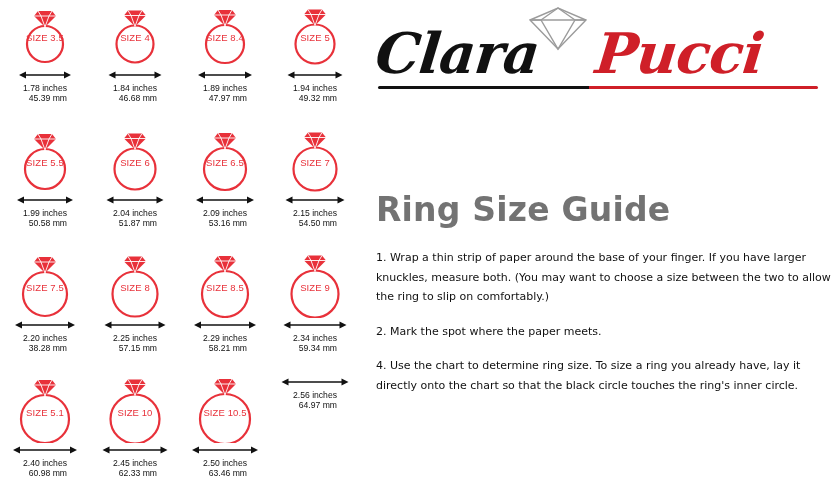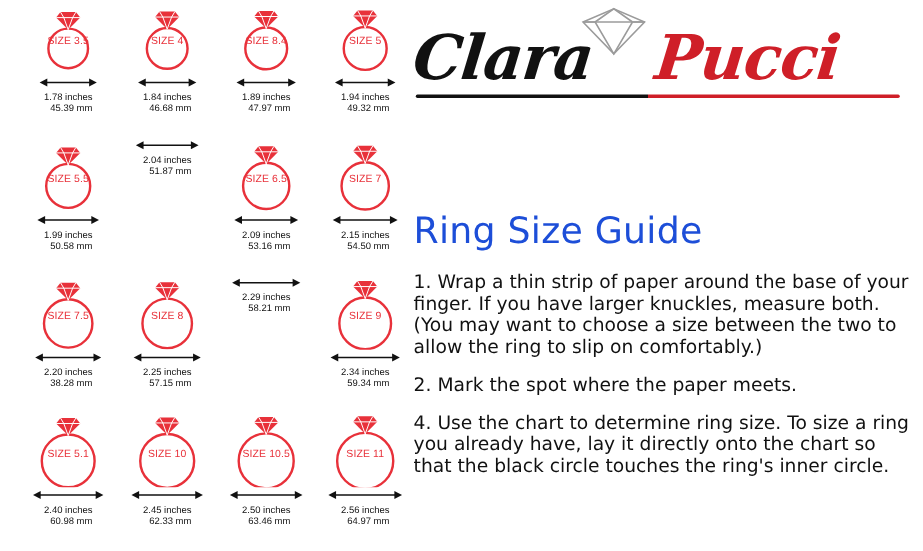--- a/index.html
+++ b/index.html
@@ -26,21 +26,21 @@
     position: absolute;
     left: 0;
     top: 0;
     width: 362px;
     height: 501px;
     display: grid;
     grid-template-columns: repeat(4, 90px);
     grid-template-rows: repeat(4, 125px);
     column-gap: 0px;
     row-gap: 0px;
-    padding-left: 17px;
+    padding-left: 0;
   }
   .ring-cell {
     position: relative;
     width: 90px;
     height: 125px;
     display: flex;
     flex-direction: column;
     align-items: center;
   }
   .ring-figure {
@@ -129,33 +129,33 @@
     width: 440px;
     height: 3px;
     background: linear-gradient(to right, #111 0%, #111 48%, #cf1f28 48%, #cf1f28 100%);
     border-radius: 2px;
   }
   .guide-title {
     position: absolute;
     left: 8px;
     top: 190px;
     font-size: 33px;
-    font-weight: normal;
-    color: #1d4ed8;
+    font-weight: bold;
+    color: #737373;
     letter-spacing: 0.2px;
     font-family: "DejaVu Sans", sans-serif;
   }
   .steps {
     position: absolute;
     left: 8px;
     top: 248px;
     width: 455px;
   }
   .step {
-    font-size: 17px;
+    font-size: 11px;
     line-height: 19.5px;
     color: #111;
     margin-bottom: 15px;
     font-family: "DejaVu Sans", sans-serif;
   }
 </style>
 </head>
 <body>
 
 <div class="page">
@@ -290,20 +290,34 @@
               <polygon points="8,7 15,3.4 15,10.6" stroke="none"></polygon>
               <polygon points="64,7 57,3.4 57,10.6" stroke="none"></polygon>
             </g>
           </svg></div>
         <div class="meas">
           <div>1.99 inches</div>
           <div>50.58 mm</div>
         </div>
       </div>
       <div class="ring-cell">
+        <div class="ring-figure">
+          <svg width="72" height="66" viewBox="0 0 72 66">
+            <circle cx="36" cy="42" r="20.5" fill="none" stroke="#e8313a" stroke-width="2.2"></circle>
+            <g fill="#e8313a">
+              <polygon points="25,11.5 29,6.5 43,6.5 47,11.5 36,22.5"></polygon>
+            </g>
+            <g stroke="#ffffff" stroke-width="0.9" fill="none">
+              <path d="M25,11.5 L47,11.5"></path>
+              <path d="M29,6.5 L32,11.5 L36,22.5"></path>
+              <path d="M43,6.5 L40,11.5 L36,22.5"></path>
+            </g>
+          </svg>
+          <div class="size-label">SIZE 6</div>
+        </div>
         <div class="arrow-row"><svg width="72" height="14" viewBox="0 0 72 14">
             <g stroke="#111" stroke-width="1.4" fill="#111">
               <line x1="12.5" y1="7" x2="59.5" y2="7"></line>
               <polygon points="7.5,7 14.5,3.4 14.5,10.6" stroke="none"></polygon>
               <polygon points="64.5,7 57.5,3.4 57.5,10.6" stroke="none"></polygon>
             </g>
           </svg></div>
         <div class="meas">
           <div>2.04 inches</div>
           <div>51.87 mm</div>
@@ -411,20 +425,34 @@
               <polygon points="5.5,7 12.5,3.4 12.5,10.6" stroke="none"></polygon>
               <polygon points="66.5,7 59.5,3.4 59.5,10.6" stroke="none"></polygon>
             </g>
           </svg></div>
         <div class="meas">
           <div>2.25 inches</div>
           <div>57.15 mm</div>
         </div>
       </div>
       <div class="ring-cell">
+        <div class="ring-figure">
+          <svg width="72" height="66" viewBox="0 0 72 66">
+            <circle cx="36" cy="42" r="23" fill="none" stroke="#e8313a" stroke-width="2.2"></circle>
+            <g fill="#e8313a">
+              <polygon points="25,9 29,4 43,4 47,9 36,20"></polygon>
+            </g>
+            <g stroke="#ffffff" stroke-width="0.9" fill="none">
+              <path d="M25,9 L47,9"></path>
+              <path d="M29,4 L32,9 L36,20"></path>
+              <path d="M43,4 L40,9 L36,20"></path>
+            </g>
+          </svg>
+          <div class="size-label">SIZE 8.5</div>
+        </div>
         <div class="arrow-row"><svg width="72" height="14" viewBox="0 0 72 14">
             <g stroke="#111" stroke-width="1.4" fill="#111">
               <line x1="10" y1="7" x2="62" y2="7"></line>
               <polygon points="5,7 12,3.4 12,10.6" stroke="none"></polygon>
               <polygon points="67,7 60,3.4 60,10.6" stroke="none"></polygon>
             </g>
           </svg></div>
         <div class="meas">
           <div>2.29 inches</div>
           <div>58.21 mm</div>
@@ -532,34 +560,20 @@
               <polygon points="3,7 10,3.4 10,10.6" stroke="none"></polygon>
               <polygon points="69,7 62,3.4 62,10.6" stroke="none"></polygon>
             </g>
           </svg></div>
         <div class="meas">
           <div>2.50 inches</div>
           <div>63.46 mm</div>
         </div>
       </div>
       <div class="ring-cell">
-        <div class="ring-figure">
-          <svg width="72" height="66" viewBox="0 0 72 66">
-            <circle cx="36" cy="42" r="25.5" fill="none" stroke="#e8313a" stroke-width="2.2"></circle>
-            <g fill="#e8313a">
-              <polygon points="25,6.5 29,1.5 43,1.5 47,6.5 36,17.5"></polygon>
-            </g>
-            <g stroke="#ffffff" stroke-width="0.9" fill="none">
-              <path d="M25,6.5 L47,6.5"></path>
-              <path d="M29,1.5 L32,6.5 L36,17.5"></path>
-              <path d="M43,1.5 L40,6.5 L36,17.5"></path>
-            </g>
-          </svg>
-          <div class="size-label">SIZE 11</div>
-        </div>
         <div class="arrow-row"><svg width="72" height="14" viewBox="0 0 72 14">
             <g stroke="#111" stroke-width="1.4" fill="#111">
               <line x1="7.5" y1="7" x2="64.5" y2="7"></line>
               <polygon points="2.5,7 9.5,3.4 9.5,10.6" stroke="none"></polygon>
               <polygon points="69.5,7 62.5,3.4 62.5,10.6" stroke="none"></polygon>
             </g>
           </svg></div>
         <div class="meas">
           <div>2.56 inches</div>
           <div>64.97 mm</div>

